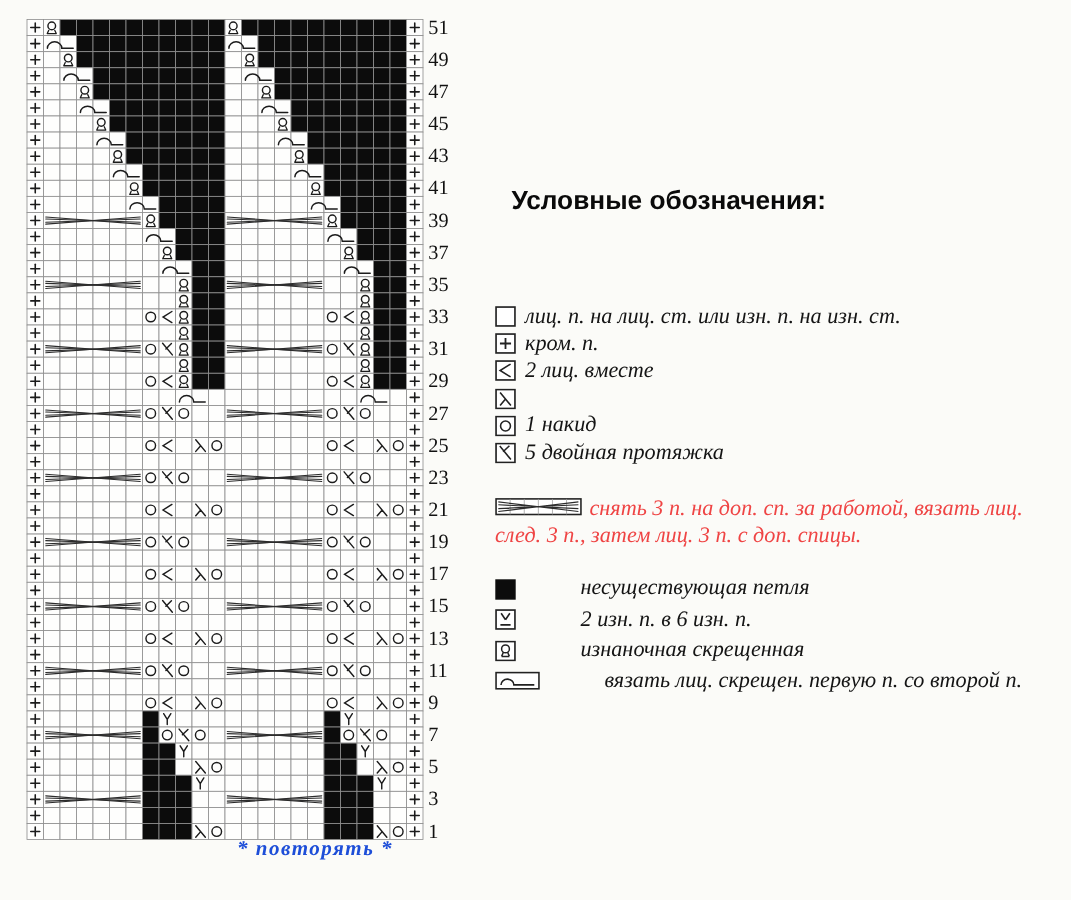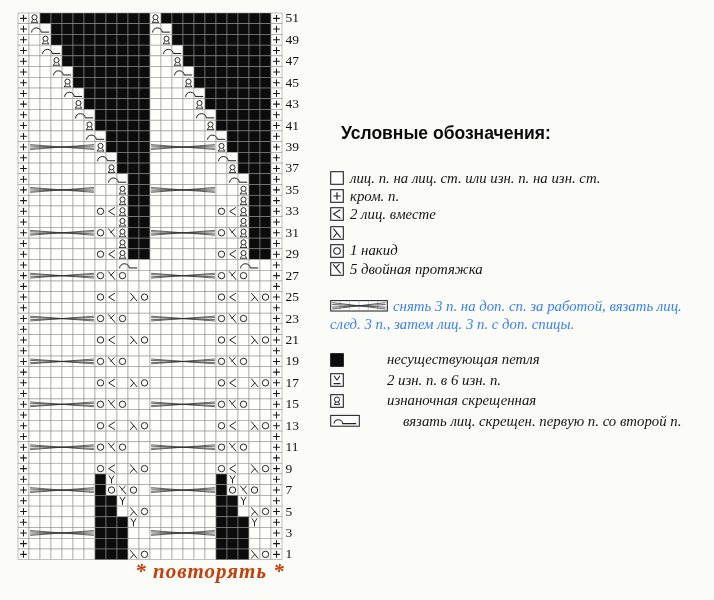--- a/index.html
+++ b/index.html
@@ -5,39 +5,39 @@
   html,body{margin:0;padding:0;}
   #stage{
     position:relative; width:714px; height:600px;
     background:#fbfbf8; overflow:hidden;
     font-family:"Liberation Serif", serif; color:#151515;padding-left:20px;
   }
   
   #chart-wrap{position:absolute; left:0; top:0; width:312px; height:600px;}
   #repeat-label{
     position:absolute; left:95px; top:559px; width:230px;
-    text-align:center; font-style:italic; font-size:21px; font-weight:600;
-    letter-spacing:1px; color:#c2410c;
+    text-align:center; font-style:italic; font-size:14px; font-weight:600;
+    letter-spacing:1px; color:#1d4ed8;
     font-family:"Liberation Serif", serif;
   }
   
   #legend{position:absolute; left:330px; top:112px; width:380px;}
   #legend-title{
     font-family:"Liberation Sans", sans-serif; font-weight:700;
     font-size:17.5px; color:#0a0a0a; margin:11px;
   }
-  .leg-list{margin-top:25px;}
+  .leg-list{margin-top:58px;}
   .leg-item{
     display:flex; align-items:center; height:18.2px;
     font-style:italic; font-size:14.8px; color:#141414; white-space:nowrap;
   }
   .leg-item .ic{flex:0 0 auto; margin-right:6px; display:flex; align-items:center;}
   .leg-cable{
     margin-top:20px; font-style:italic; font-size:14.8px;
-    line-height:17.6px; color:#3b82f6;
+    line-height:17.6px; color:#ef4444;
   }
   .leg-cable svg{vertical-align:-2px; margin-right:5px;}
   .leg-list2{margin-top:16px;}
   .leg-list2 .leg-item{height:20.6px;gap:37px;}
 </style>
 </head>
 <body>
 <div id="stage">
 
   <div id="chart-wrap">

